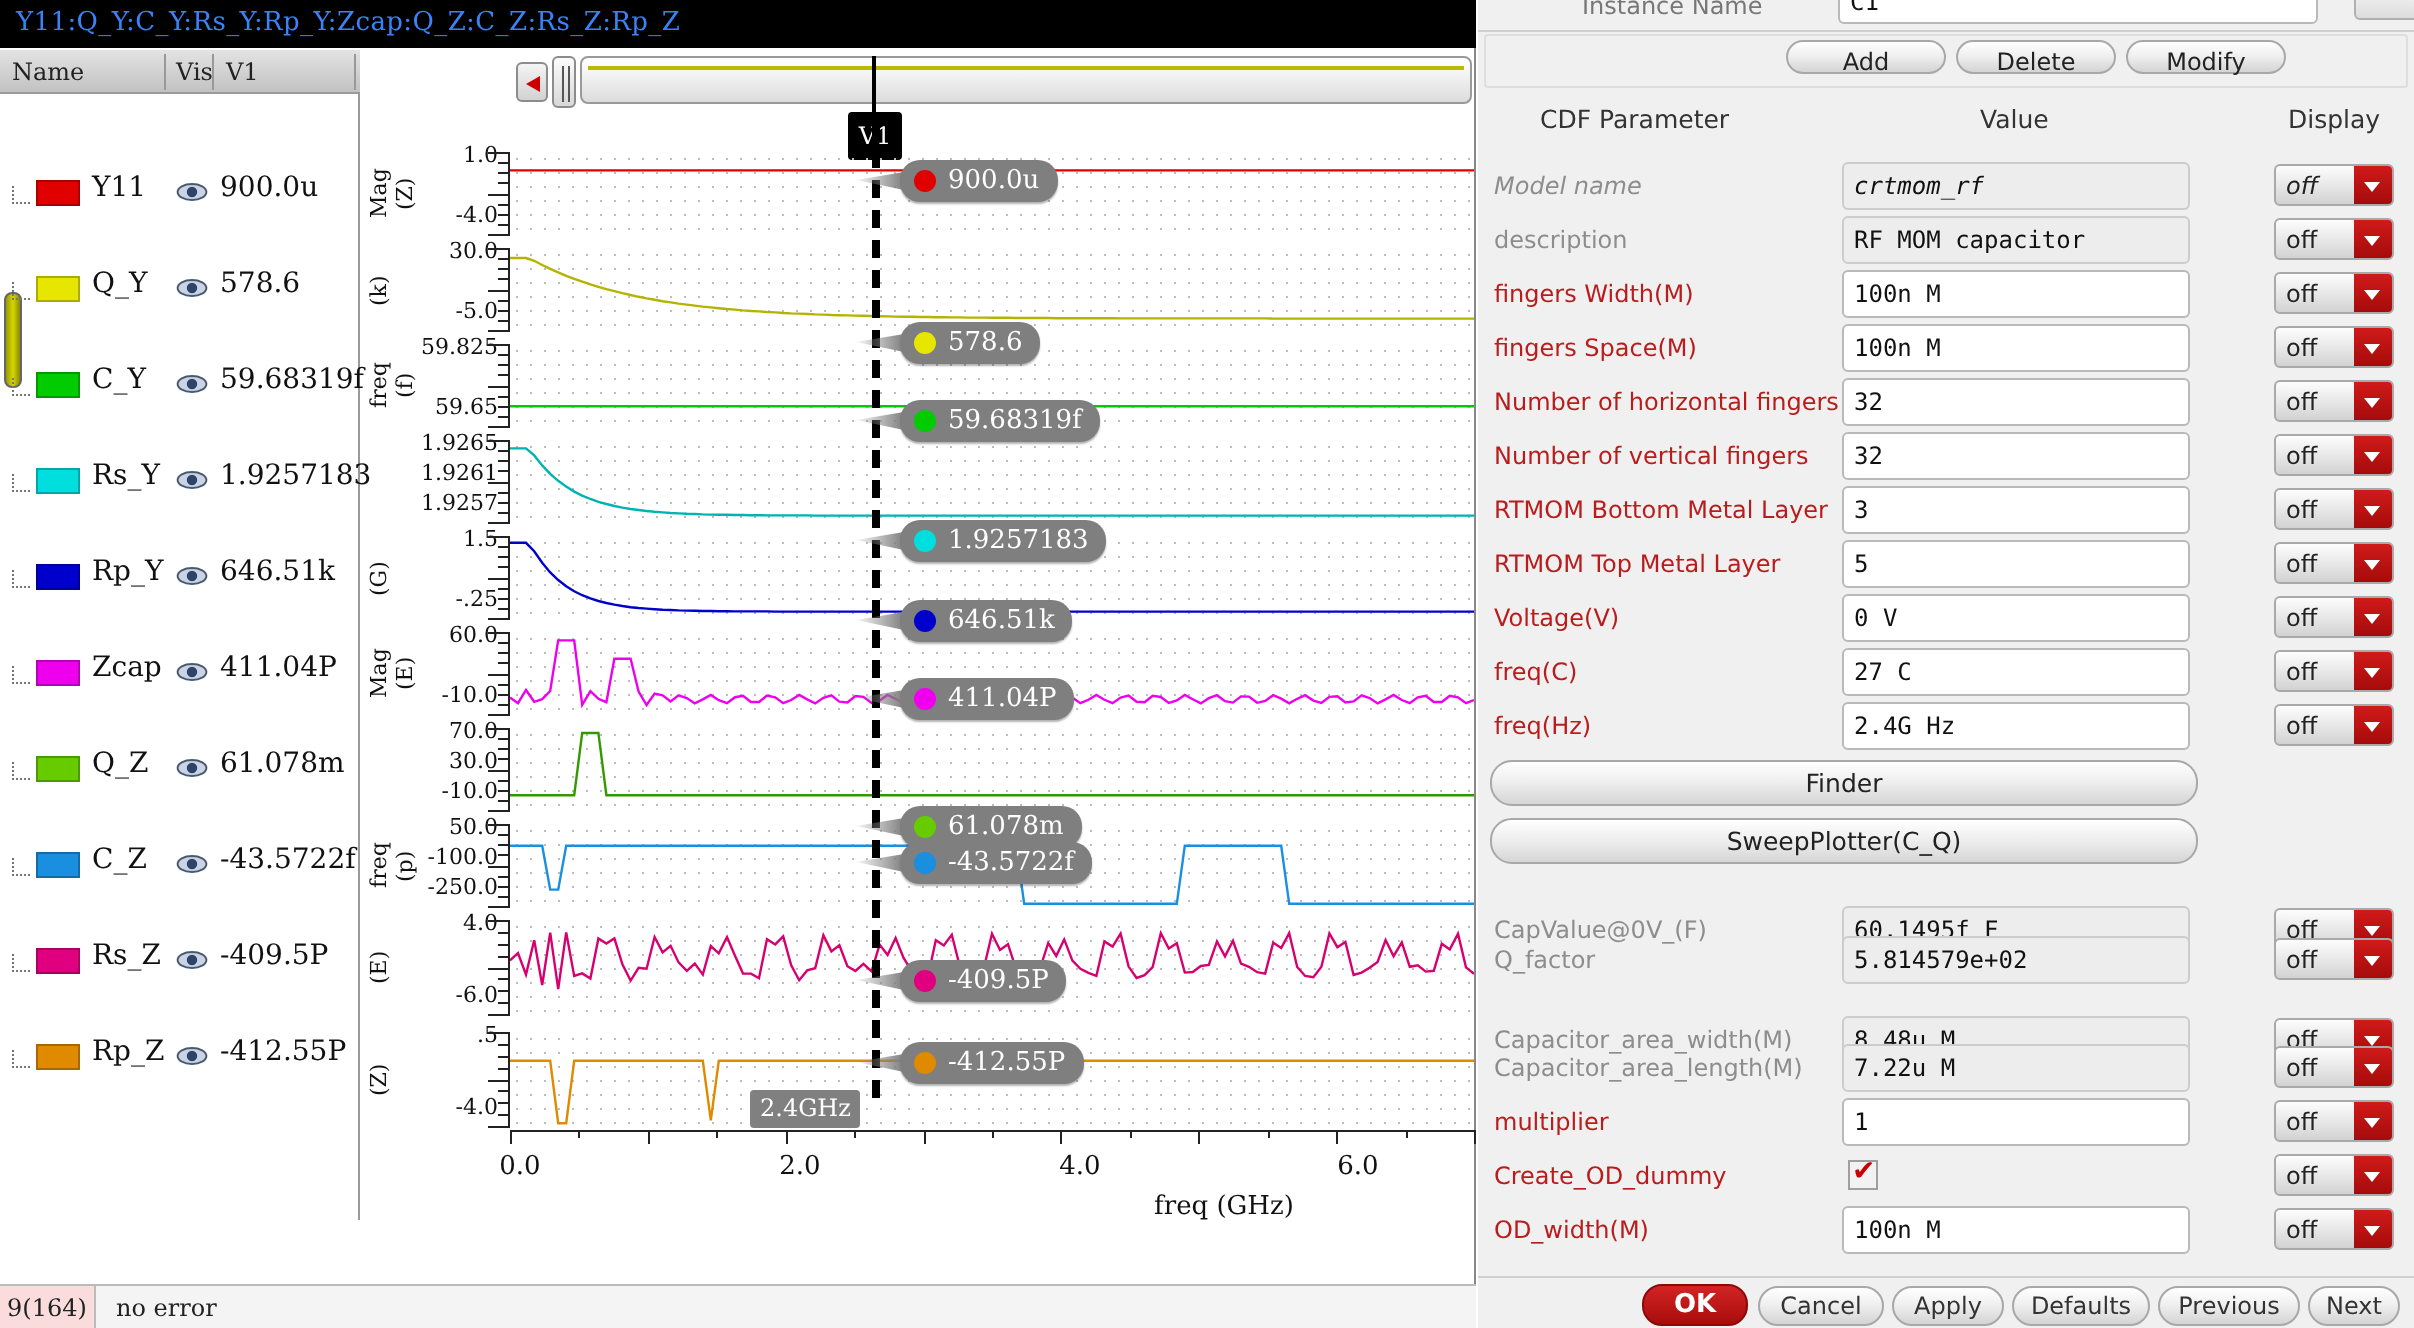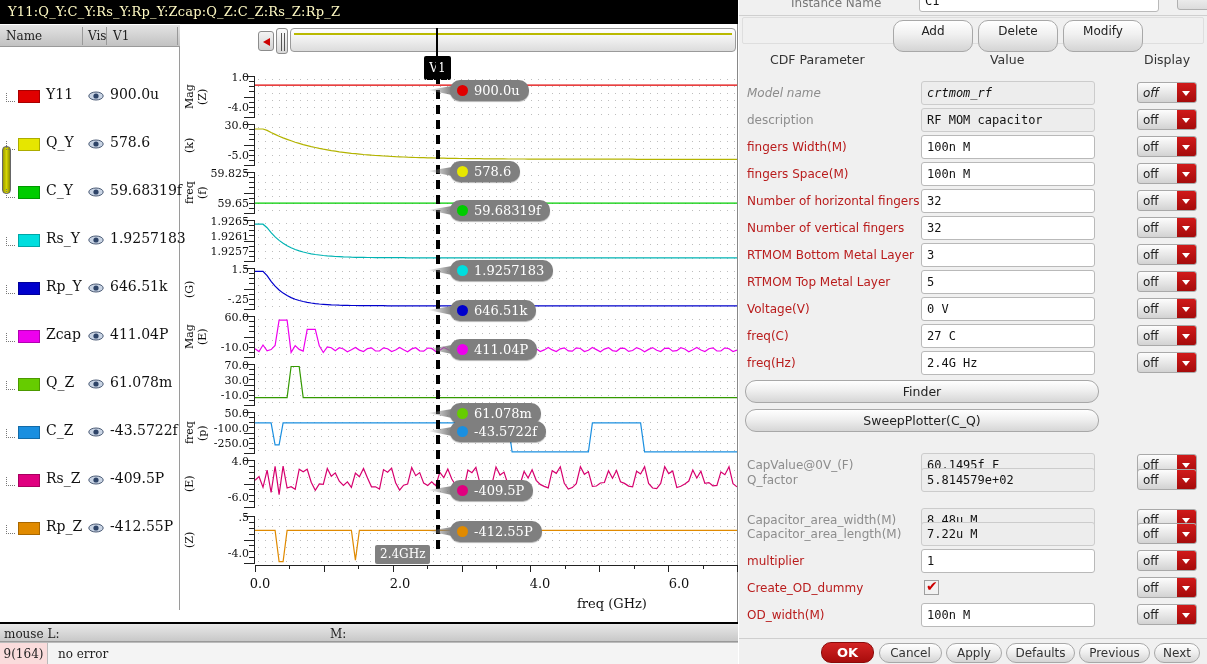--- a/index.html
+++ b/index.html
@@ -12,21 +12,21 @@
   }
   #root { position: relative; width: 1207px; height: 664px; }
 
   
   #wave-window {
     position: absolute; left: 0; top: 0; width: 738px; height: 664px;
     background: #ffffff; border-right: 1px solid #888;
   }
   #wave-title {
     position: absolute; left: 0; top: 0; width: 738px; height: 24px;
-    background: #000000; color: #fef9c3;
+    background: #000000; color: #3b82f6;
     font-family: "DejaVu Serif", serif; font-size: 13px;
     padding-left: 8px; line-height: 24px; letter-spacing: .2px;
     white-space: nowrap; overflow: hidden;
   }
 
   
   #signal-panel {
     position: absolute; left: 0; top: 25px; width: 180px; height: 585px;
     background: #ffffff; border-right: 1px solid #9a9a9a;
   }
@@ -224,21 +224,21 @@
   }
   #inst-disp::after {
     content:""; position:absolute; right:0; top:0; width:17px; height:100%;
     background:#b10f0f; border-radius:0 3px 3px 0;
   }
   #admod-bar {
     position:absolute; left:3px; top:17px; width:462px; height:27px;
     background:#f0f0f0; border:1px solid #dedede; border-radius:2px;
   }
   .gbtn {
-    position:absolute; height:32px; border:1px solid #a8a8a8; border-radius:10px;
+    position:absolute; height:17px; border:1px solid #a8a8a8; border-radius:10px;
     background: linear-gradient(#ffffff,#f0f0f0 45%,#d4d4d4);
     font-family:"DejaVu Sans", sans-serif; font-size:12px; color:#222;
     text-align:center; line-height:20px; cursor:default;
   }
   #btn-add    { left:154px; top:20px; width:80px; }
   #btn-delete { left:239px; top:20px; width:80px; }
   #btn-modify { left:324px; top:20px; width:80px; }
 
   #cdf-head {
     position:absolute; left:3px; top:48px; width:462px; height:26px;
@@ -718,24 +718,20 @@
         <div class="xt" style="left: 482px; height: 7px;"></div>
       </div>
     <div id="xlabels">
         <div class="xlabel" style="left: 260px;">0.0</div>
         <div class="xlabel" style="left: 400px;">2.0</div>
         <div class="xlabel" style="left: 540px;">4.0</div>
         <div class="xlabel" style="left: 679px;">6.0</div>
       </div>
     <div id="xtitle">freq (GHz)</div>
 
-    <div id="mouse-bar">
-      <span class="mb-l">mouse L:</span>
-      <span class="mb-m">M:</span>
-    </div>
     <div id="err-bar">
       <span id="err-count">9(164)</span>
       <span id="err-text">no error</span>
     </div>
   <div class="marker" style="left: 450px; top: 80px;"><span class="tail"></span><span class="dot" style="background:#e00000"></span><span>900.0u</span></div>
       <div class="marker" style="left: 450px; top: 161px;"><span class="tail"></span><span class="dot" style="background:#e6e600"></span><span>578.6</span></div>
       <div class="marker" style="left: 450px; top: 200px;"><span class="tail"></span><span class="dot" style="background:#00cc00"></span><span>59.68319f</span></div>
       <div class="marker" style="left: 450px; top: 260px;"><span class="tail"></span><span class="dot" style="background:#00dede"></span><span>1.9257183</span></div>
       <div class="marker" style="left: 450px; top: 300px;"><span class="tail"></span><span class="dot" style="background:#0000cc"></span><span>646.51k</span></div>
       <div class="marker" style="left: 450px; top: 339px;"><span class="tail"></span><span class="dot" style="background:#ee00ee"></span><span>411.04P</span></div>

